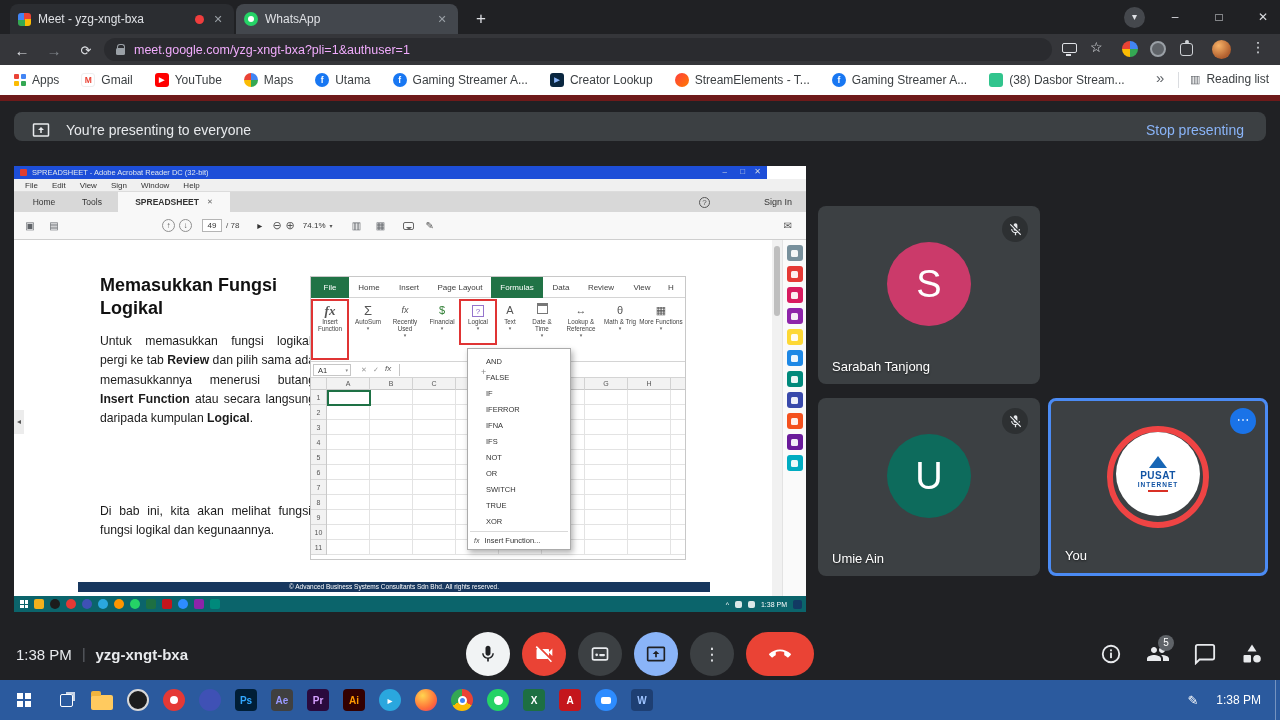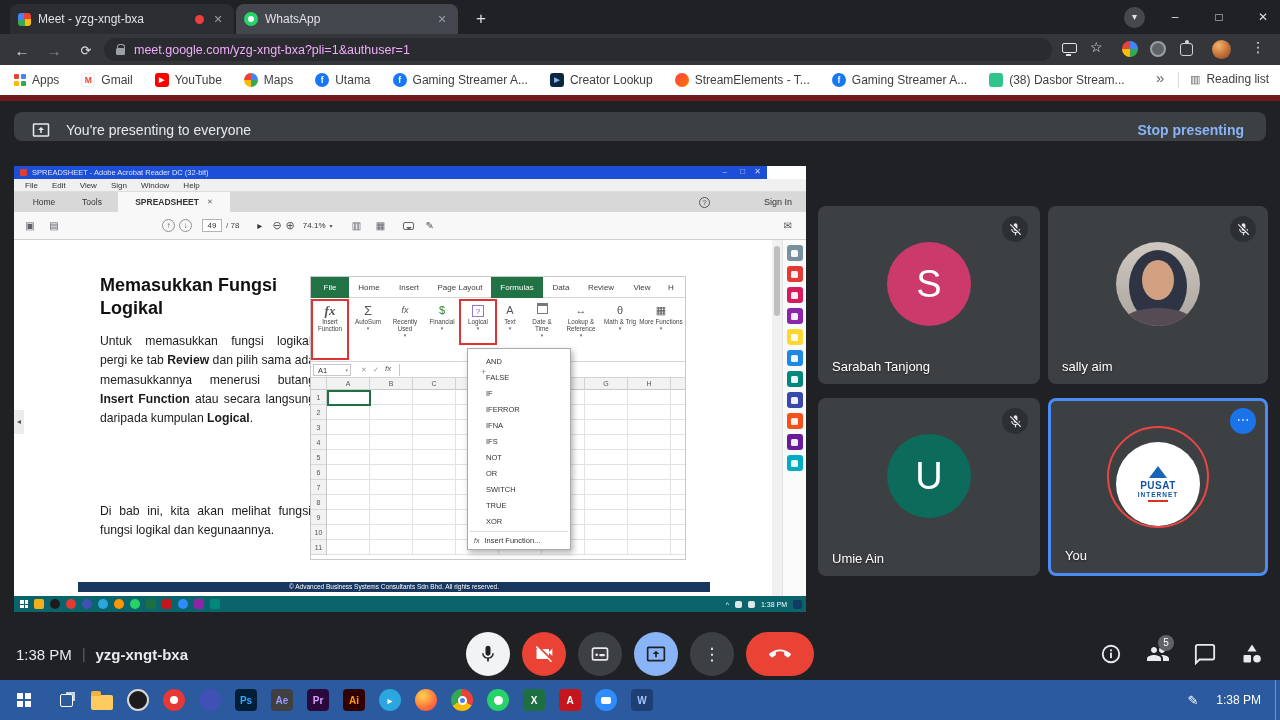--- a/index.html
+++ b/index.html
@@ -36,21 +36,21 @@
 .appsgrid{display:grid;grid-template:repeat(2,5px)/repeat(2,5px);gap:2px}
 .appsgrid div{border-radius:1px}
 
 
 .banner{background:#3c4043;border-radius:8px;display:flex;align-items:center}
 .tile{position:absolute;background:#3c4043;border-radius:8px;overflow:hidden}
 .pname{position:absolute;left:14px;bottom:10px;font-size:13px;color:#fff;text-shadow:0 1px 2px rgba(0,0,0,.55)}
 .avatar{position:absolute;left:50%;top:44%;transform:translate(-50%,-50%);width:84px;height:84px;border-radius:50%;display:flex;align-items:center;justify-content:center;font-size:38px;color:#fff}
 .micoff{position:absolute;top:10px;right:12px;width:26px;height:26px;border-radius:50%;background:rgba(0,0,0,.25);display:flex;align-items:center;justify-content:center}
 .cbtn{width:44px;height:44px;border-radius:50%;display:flex;align-items:center;justify-content:center;flex:0 0 auto}
-.ring{position:absolute;left:50%;top:44%;transform:translate(-50%,-50%);width:102px;height:102px;border:2px solid #ef4444;border-radius:50%;display:flex;align-items:flex-end;justify-content:center}
+.ring{position:absolute;left:50%;top:44%;transform:translate(-50%,-50%);width:102px;height:102px;border:6px solid #ef4444;border-radius:50%;display:flex;align-items:flex-start;justify-content:center}
 
 
 .amenu{font-size:8px;color:#333;padding:0 7px;line-height:13px}
 .atab{font-size:8.5px;color:#333;line-height:20px;text-align:center}
 .aico{font-size:10px;color:#5f6368;width:20px;text-align:center;line-height:26px}
 .cir{width:13px;height:13px;border:1px solid #909090;border-radius:50%;font-size:8px;line-height:11px;text-align:center;color:#555}
 .pbox{min-width:20px;height:13px;border:1px solid #b5b5b5;font-size:8px;line-height:12px;text-align:center;color:#333;background:#fff;padding:0 2px}
 .qc{width:11px;height:11px;border:1px solid #555;border-radius:50%;font-size:8px;line-height:10px;text-align:center;color:#555}
 .bub{width:11px;height:8px;border:1.2px solid #666;border-radius:2px;position:relative}
 .bub::after{content:"";position:absolute;left:2px;bottom:-4px;border:3px solid transparent;border-top-color:#666}
@@ -185,21 +185,21 @@
 
   <div class="abs" style="left:0;top:101px;width:1280px;height:527px;background:#202124">
 
     <div class="abs banner" style="left:14px;top:11px;width:1252px;height:29px">
       <span class="abs" style="left:18px;top:9px">
         <svg width="18" height="18" viewBox="0 0 24 24" fill="#e8eaed">
             <path d="M21 3H3c-1.1 0-2 .9-2 2v14c0 1.1.9 2 2 2h18c1.1 0 2-.9 2-2V5c0-1.1-.9-2-2-2zm0 16H3V5h18v14zM12 8l-4 4h3v4h2v-4h3l-4-4z"></path>
           </svg>
       </span>
       <span class="abs" style="left:52px;top:10px;font-size:14px;color:#e8eaed">You're presenting to everyone</span>
-      <span class="abs" style="right:22px;top:10px;font-size:14px;font-weight:bold;color:#8ab4f8">Stop presenting</span>
+      <span class="abs" style="right:22px;top:10px;font-size:14px;font-weight:normal;color:#8ab4f8">Stop presenting</span>
     </div>
 
     <div class="abs" style="left:14px;top:65px;width:792px;height:446px;background:#fff">
 
       <div class="abs flex" style="left:0;top:0;width:753px;height:13px;background:#1d4ed8">
         <span style="width:7px;height:7px;background:#e03e2f;border-radius:1px;margin:0 5px 0 6px"></span>
         <span style="font-size:7.5px;color:#dfe7f0;white-space:nowrap">SPREADSHEET - Adobe Acrobat Reader DC (32-bit)</span>
         <span class="abs" style="right:40px;top:1px;font-size:8px;color:#cfd8e3">–</span>
         <span class="abs" style="right:22px;top:1px;font-size:8px;color:#cfd8e3">□</span>
         <span class="abs" style="right:6px;top:1px;font-size:8px;color:#cfd8e3">✕</span>
@@ -440,33 +440,20 @@
           <span>S</span>
         </div>
       <div class="micoff">
         <svg width="15" height="15" viewBox="0 0 24 24" fill="#e8eaed">
             <path d="M19 11h-1.7c0 .74-.16 1.43-.43 2.05l1.23 1.23c.56-.98.9-2.09.9-3.28zm-4.02.17c0-.06.02-.11.02-.17V5c0-1.66-1.34-3-3-3S9 3.34 9 5v.18l5.98 5.99zM4.27 3L3 4.27l6.01 6.01V11c0 1.66 1.33 3 2.99 3 .22 0 .44-.03.65-.08l1.66 1.66c-.71.33-1.5.52-2.31.52-2.76 0-5.3-2.1-5.3-5.1H5c0 3.41 2.72 6.23 6 6.72V21h2v-3.28c.91-.13 1.77-.45 2.54-.9L19.73 21 21 19.73 4.27 3z"></path>
           </svg>
       </div>
       <div class="pname">Sarabah Tanjong</div>
     </div>
 
-    <div class="tile" style="left:1048px;top:105px;width:220px;height:178px">
-      <div class="avatar" style="background:linear-gradient(#cfc9c2,#a9a49d);overflow:hidden">
-        <div style="position:absolute;left:13px;top:8px;width:58px;height:72px;background:#2e3443;border-radius:50%"></div>
-        <div style="position:absolute;left:26px;top:18px;width:32px;height:40px;background:#d2a182;border-radius:50%"></div>
-        <div style="position:absolute;left:8px;bottom:-8px;width:68px;height:26px;background:#544b55;border-radius:50% 50% 0 0"></div>
-      </div>
-      <div class="micoff">
-        <svg width="15" height="15" viewBox="0 0 24 24" fill="#e8eaed">
-            <path d="M19 11h-1.7c0 .74-.16 1.43-.43 2.05l1.23 1.23c.56-.98.9-2.09.9-3.28zm-4.02.17c0-.06.02-.11.02-.17V5c0-1.66-1.34-3-3-3S9 3.34 9 5v.18l5.98 5.99zM4.27 3L3 4.27l6.01 6.01V11c0 1.66 1.33 3 2.99 3 .22 0 .44-.03.65-.08l1.66 1.66c-.71.33-1.5.52-2.31.52-2.76 0-5.3-2.1-5.3-5.1H5c0 3.41 2.72 6.23 6 6.72V21h2v-3.28c.91-.13 1.77-.45 2.54-.9L19.73 21 21 19.73 4.27 3z"></path>
-          </svg>
-      </div>
-      <div class="pname">sally aim</div>
-    </div>
 
     <div class="tile" style="left:818px;top:297px;width:222px;height:178px">
       <div class="avatar" style="background:#0d6b5c">
           <span>U</span>
         </div>
       <div class="micoff">
         <svg width="15" height="15" viewBox="0 0 24 24" fill="#e8eaed">
             <path d="M19 11h-1.7c0 .74-.16 1.43-.43 2.05l1.23 1.23c.56-.98.9-2.09.9-3.28zm-4.02.17c0-.06.02-.11.02-.17V5c0-1.66-1.34-3-3-3S9 3.34 9 5v.18l5.98 5.99zM4.27 3L3 4.27l6.01 6.01V11c0 1.66 1.33 3 2.99 3 .22 0 .44-.03.65-.08l1.66 1.66c-.71.33-1.5.52-2.31.52-2.76 0-5.3-2.1-5.3-5.1H5c0 3.41 2.72 6.23 6 6.72V21h2v-3.28c.91-.13 1.77-.45 2.54-.9L19.73 21 21 19.73 4.27 3z"></path>
           </svg>
       </div>

